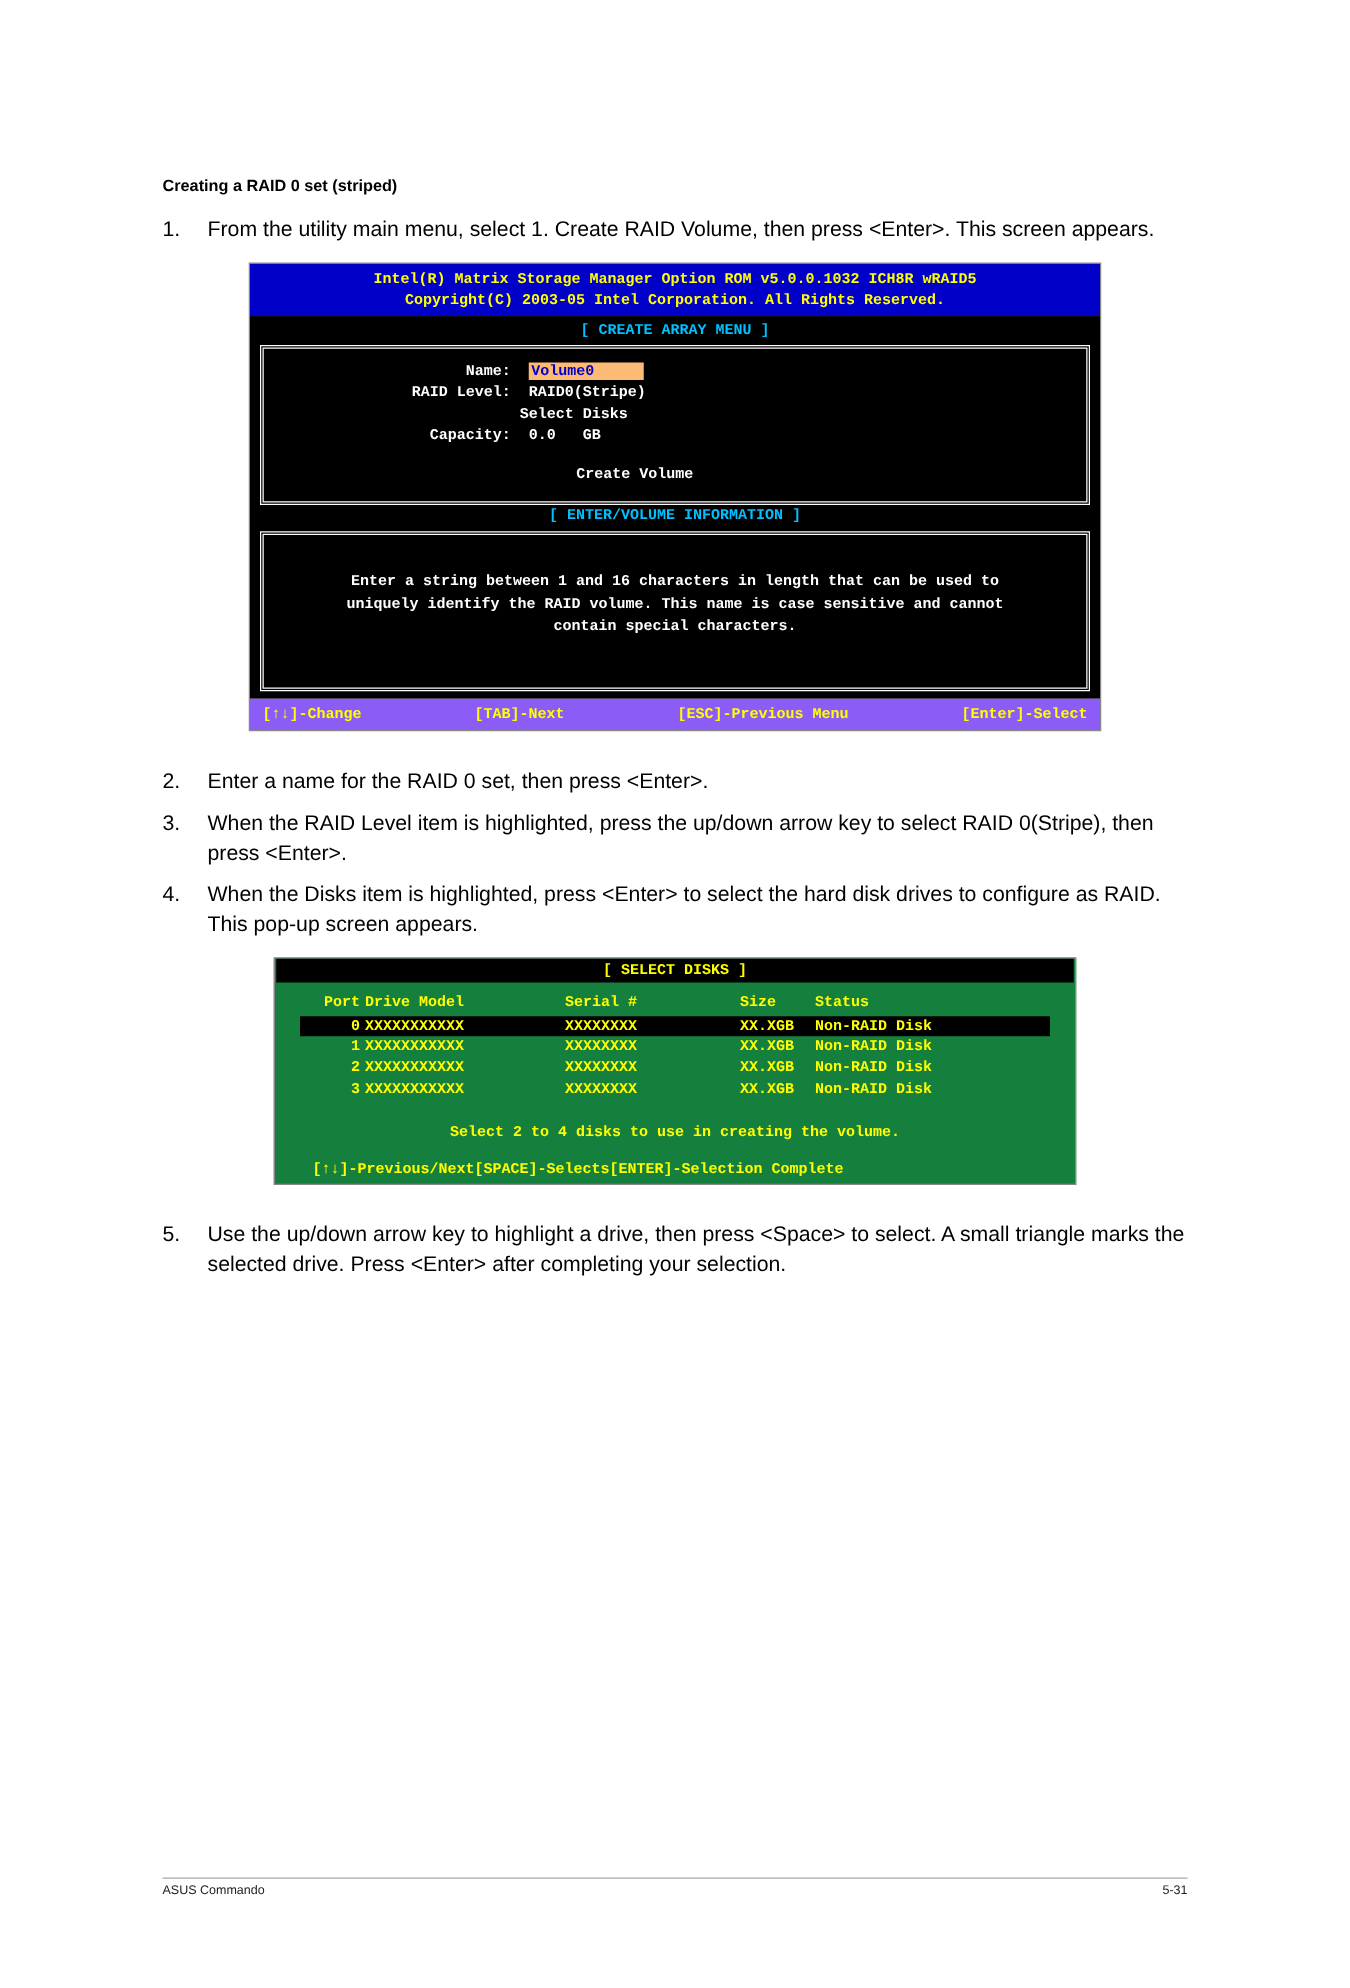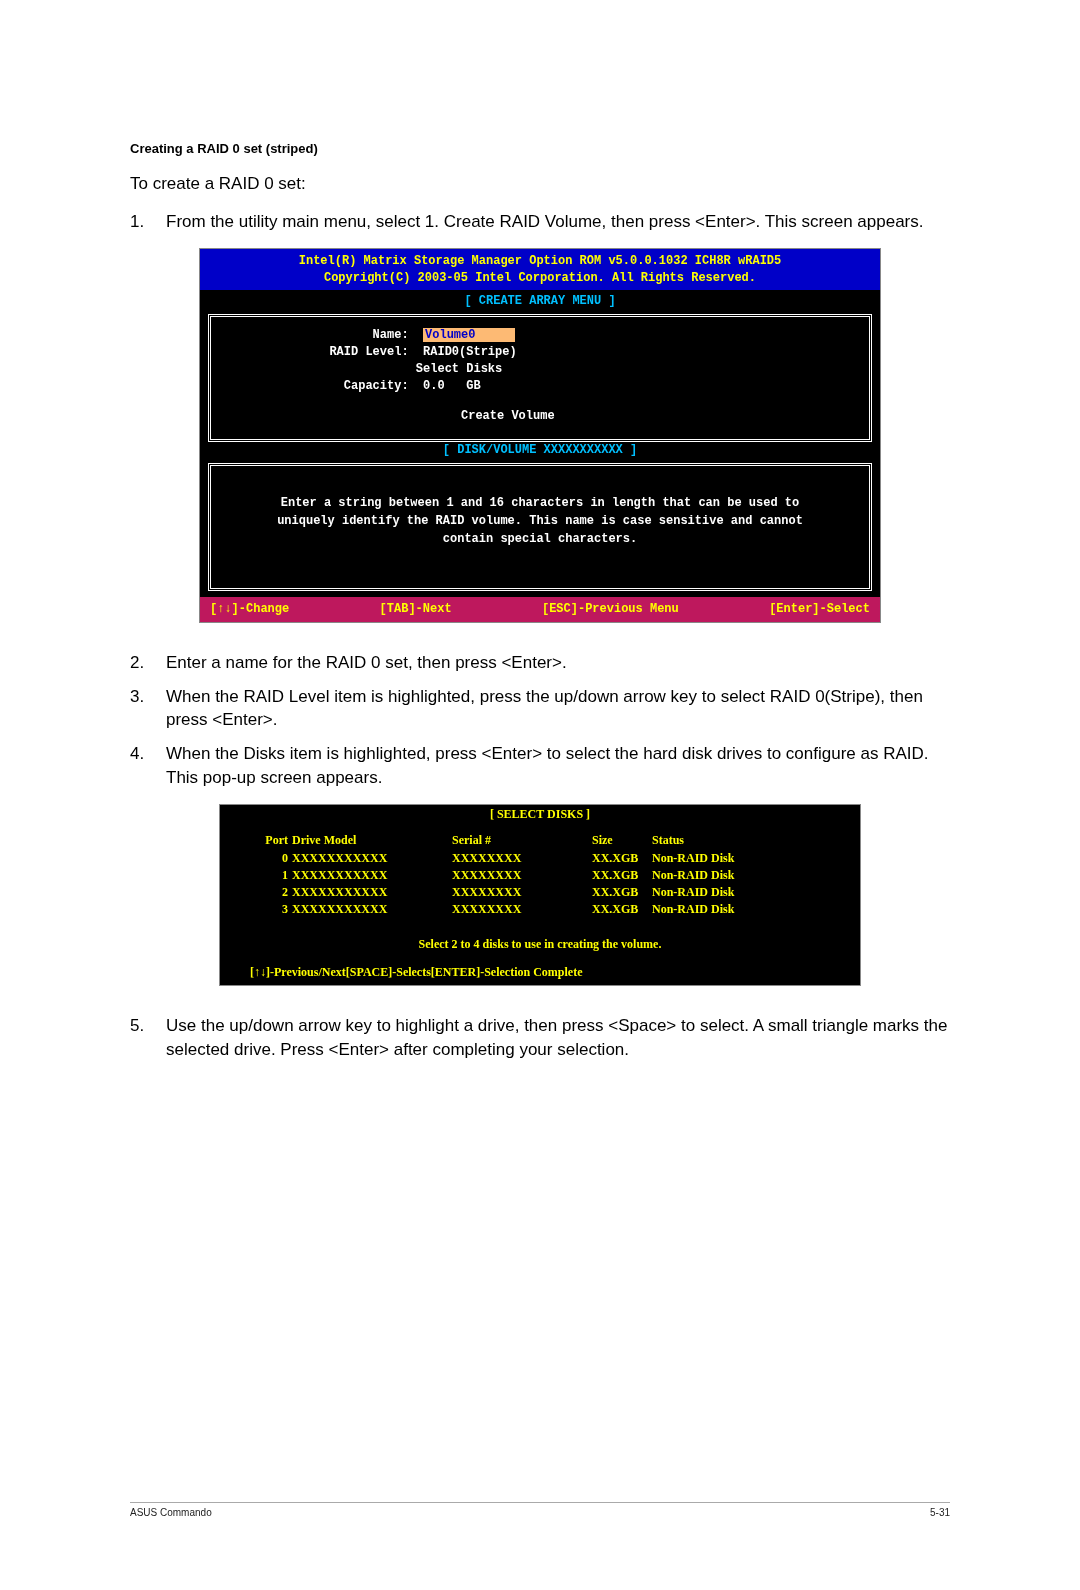--- a/index.html
+++ b/index.html
@@ -66,38 +66,38 @@
   .kv { white-space: pre; text-align: left; margin-left: 90px; }
   .input-hl { background: #fdba74; color: #0000c8; padding: 0 40px 0 2px; }
   .create-vol { text-align: left; margin-left:236px; margin-top: 14px; }
   .info-box {
     border: 3px double #fff;
     padding: 28px 40px 40px 40px;
     text-align: center;
     line-height: 1.5;
   }
   .bios-footer {
-    background: #be185d;
+    background: #8b5cf6;
     padding: 4px 10px;
     color: #ffff00;
     font-family: "Courier New", monospace;
     font-size: 12px;
     font-weight: bold;
     display: flex;
     justify-content: space-between;
     text-align: center;
   }
   
   .bios2 {
-    font-family: Liberation Serif, serif;
+    font-family: Liberation Mono, monospace;
     font-size: 12px;
     font-weight: bold;
     width: 640px;
     margin: 14px auto 28px auto;
-    background: #000000;
+    background: #15803d;
     color: #ffff00;
     border: 1px solid #888;
     padding: 0 0 0 0;
   }
   .bios2 .title-row { text-align: center; background: #000; color: #ffff00; padding: 1px 0; margin: 0 1px; }
   .bios2 .content { padding: 4px 20px 4px 20px; }
   .thead { display: flex; margin-top: 4px; margin-bottom: 2px; }
   .thead span, .trow span { display: inline-block; }
   .c-port { width: 48px; text-align: right; padding-right: 4px; }
   .c-model { width: 160px; }
@@ -115,42 +115,41 @@
     font-size: 10px; color: #222;
     position: absolute; left: 130px; right: 130px; bottom: 70px;
   }
 </style>
 </head>
 <body>
 
 <div class="page">
 
   <div class="heading">Creating a RAID 0 set (striped)</div>
-  <div class="intro">To create a RAID 0 set:</div>
 
   <div class="step">
     <div class="num">1.</div>
     <div class="txt">From the utility main menu, select 1. Create RAID Volume, then press &lt;Enter&gt;. This screen appears.</div>
   </div>
 
   <div class="bios">
     <div class="bios-header">
       <div class="yellow">Intel(R) Matrix Storage Manager Option ROM v5.0.0.1032 ICH8R wRAID5</div>
       <div class="yellow">Copyright(C) 2003-05 Intel Corporation. All Rights Reserved.</div>
     </div>
     <div class="bios-black">
       <div class="panel-title">[ CREATE ARRAY MENU ]</div>
       <div class="box">
         <div class="kv">        <span>Name:</span>  <span class="input-hl">Volume0</span></div>
         <div class="kv">  <span>RAID Level:</span>  <span>RAID0(Stripe)</span></div>
         <div class="kv">              <span>Select Disks</span></div>
         <div class="kv">    <span>Capacity:</span>  <span>0.0   GB</span></div>
         <div class="create-vol">Create Volume</div>
       </div>
-      <div class="panel-title">[ DISK/VOLUME XXXXXXXXXXX ]</div>
+      <div class="panel-title">[ ENTER/VOLUME INFORMATION ]</div>
       <div class="info-box">
         <span>Enter a string between 1 and 16 characters in length that can be used to uniquely identify the RAID volume. This name is case sensitive and cannot contain special characters.</span>
       </div>
     </div>
     <div class="bios-footer">
       <span>[↑↓]-Change</span>
       <span>[TAB]-Next</span>
       <span>[ESC]-Previous Menu</span>
       <span>[Enter]-Select</span>
     </div>

